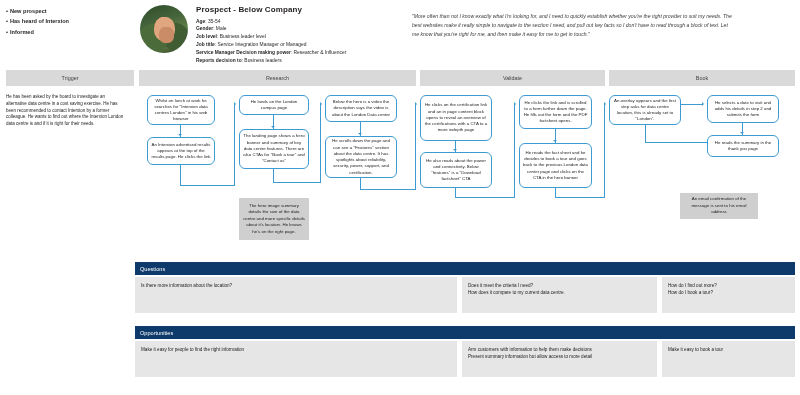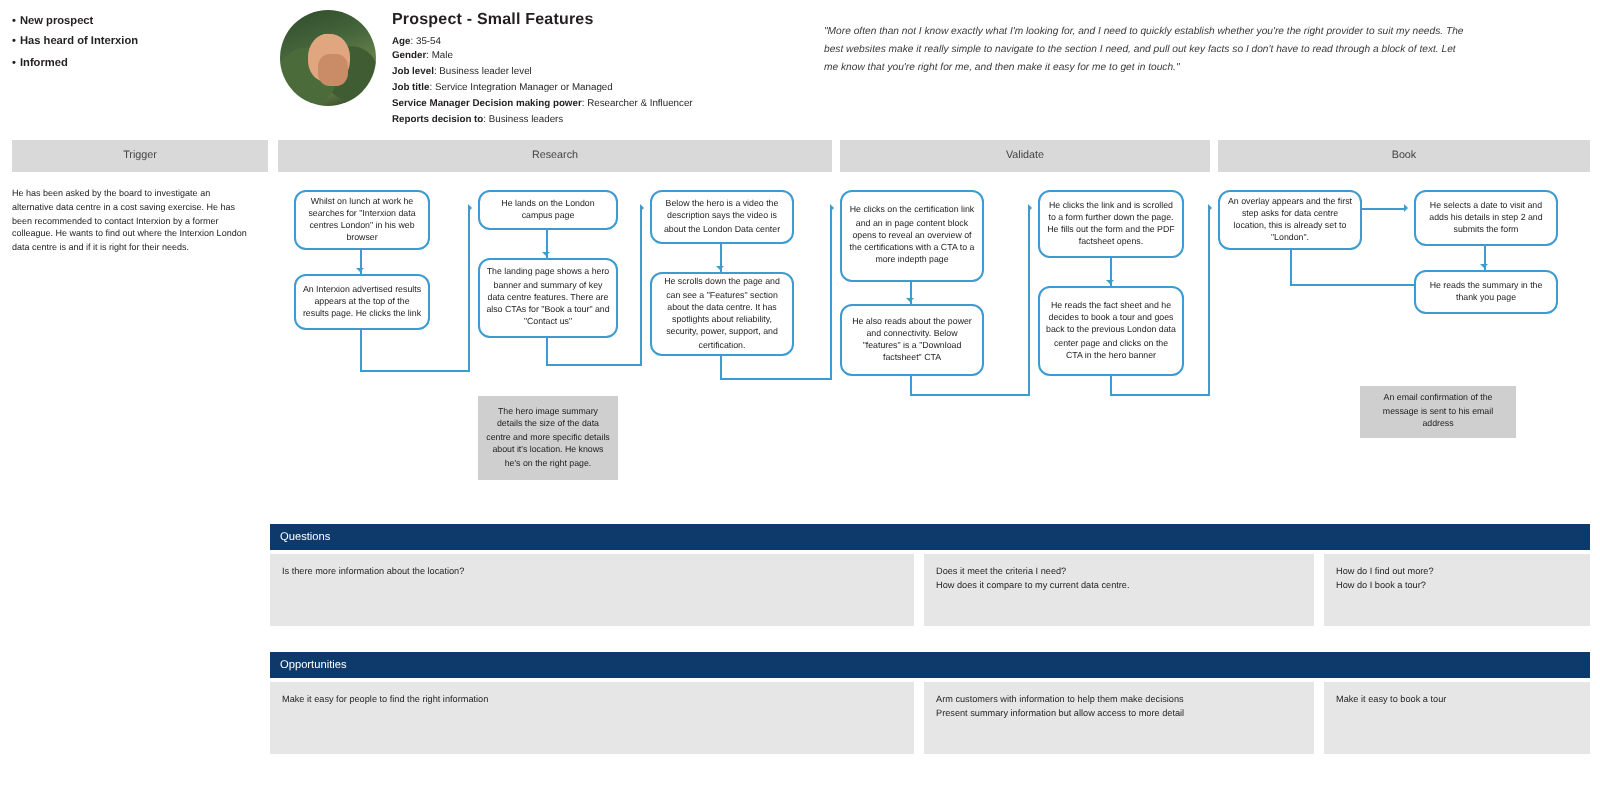--- a/index.html
+++ b/index.html
@@ -129,21 +129,21 @@
     <div>Has heard of Interxion</div>
     <div>Informed</div>
   </div>
 
   <div class="avatar">
     <div class="face"></div>
     <div class="hand"></div>
   </div>
 
   <div class="persona-card">
-    <div class="persona-title">Prospect - Small Features</div>
+    <div class="persona-title">Prospect - Below Company</div>
     <dl>
       <div class="row">
         <span class="k">Age</span><span class="v">: 35-54</span>
       </div>
       <div class="row">
         <span class="k">Gender</span><span class="v">: Male</span>
       </div>
       <div class="row">
         <span class="k">Job level</span><span class="v">: Business leader level</span>
       </div>

